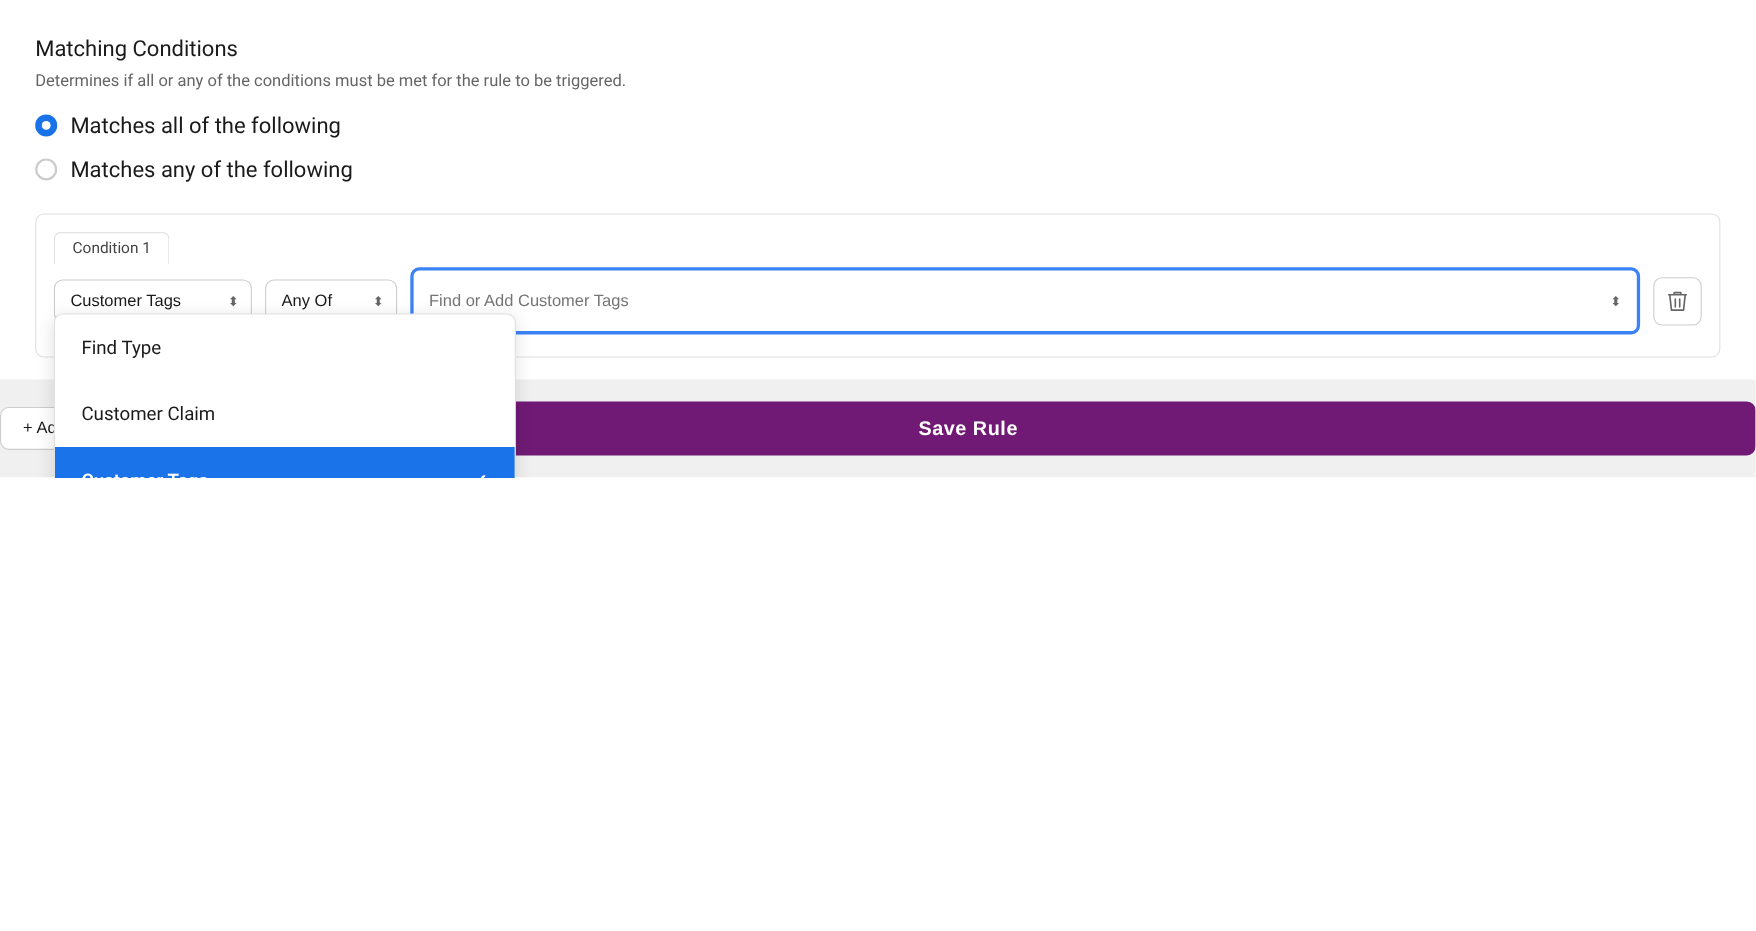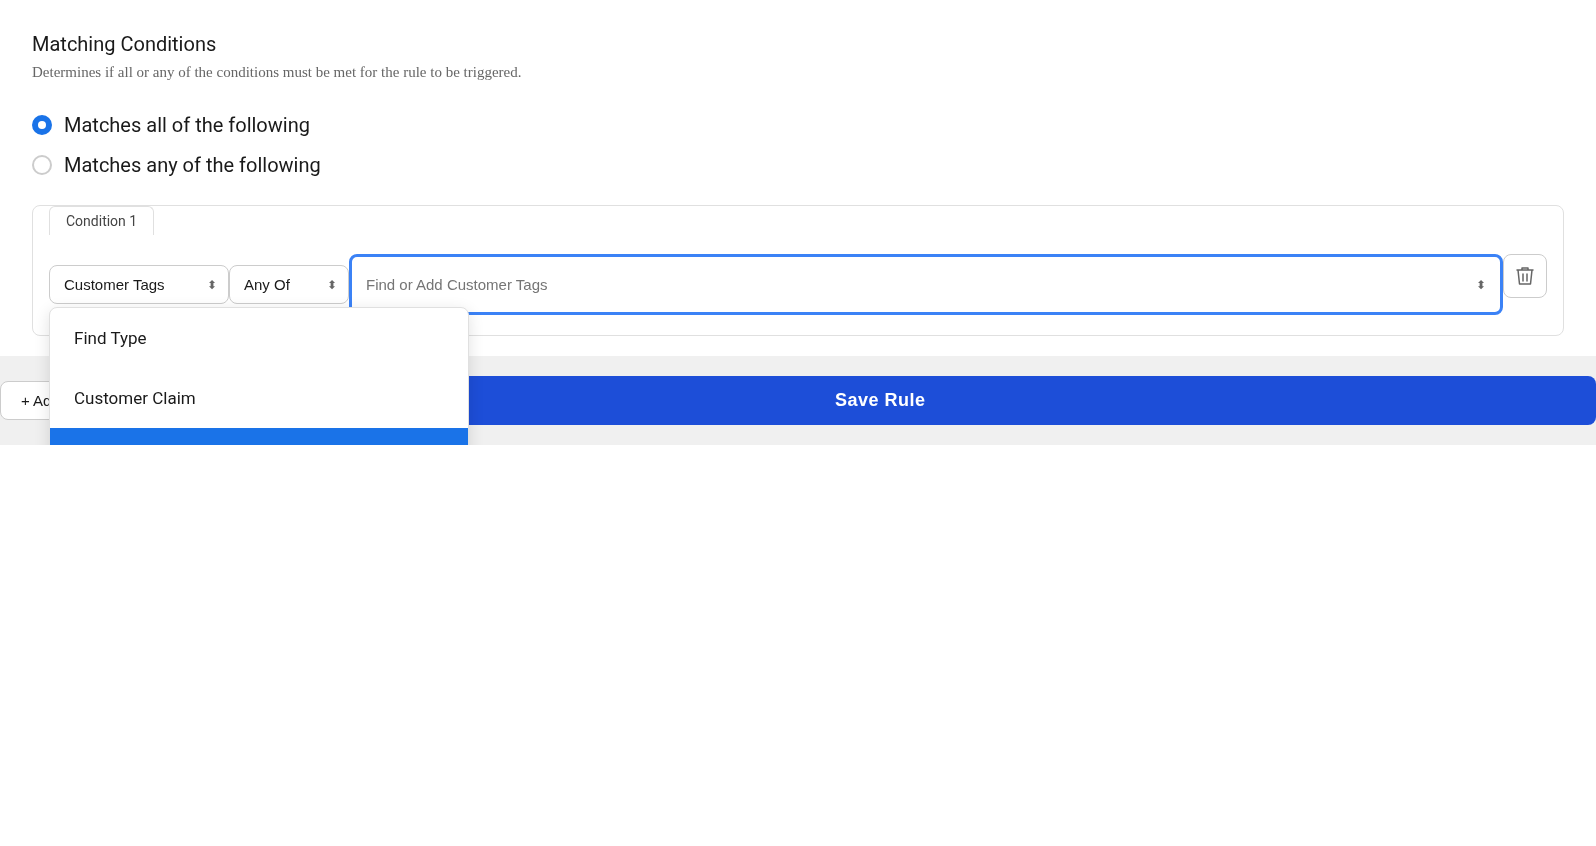--- a/index.html
+++ b/index.html
@@ -14,22 +14,21 @@
       max-width: 1596px;
     }
     .section-title {
       font-size: 20px;
       font-weight: 400;
       margin-bottom: 8px;
     }
     .section-subtitle {
       font-size: 15px;
       color: #666;
-      margin-bottom: 32px;
-      font-family: Liberation Serif, serif;
+      margin-bottom: 20px;
     }
     .radio-group {
       display: flex;
       flex-direction: column;
       gap: 16px;
       margin-bottom: 28px;
     }
     .radio-item {
       display: flex;
       align-items: center;
@@ -71,24 +70,26 @@
       background: #fff;
       border: 1px solid #e0e0e0;
       border-bottom: none;
       border-radius: 6px 6px 0 0;
       padding: 6px 16px;
       font-size: 14px;
       color: #444;
       margin-left: 16px;
       margin-top: -1px;
       position: relative;
-      top: 1px;
+      top: 17px;
     }
     .condition-row {
       display: flex;
+      align-items: center;
+      gap: 12px;
       padding: 20px 16px;
       flex-wrap: nowrap;
       position: relative;
     }
     .select-wrapper {
       position: relative;
       display: inline-flex;
       align-items: center;
     }
     .condition-select {
@@ -203,21 +204,21 @@
       border-radius: 8px;
       padding: 10px 20px;
       font-size: 15px;
       background: #fff;
       cursor: pointer;
       color: #1a1a1a;
       white-space: nowrap;
     }
     .save-rule-btn {
       flex: 1;
-      background: #1d4ed8;
+      background: #701a75;
       color: #fff;
       border: none;
       border-radius: 8px;
       padding: 14px 32px;
       font-size: 18px;
       font-weight: 700;
       cursor: pointer;
       letter-spacing: 0.5px;
     }
     .bottom-section {

